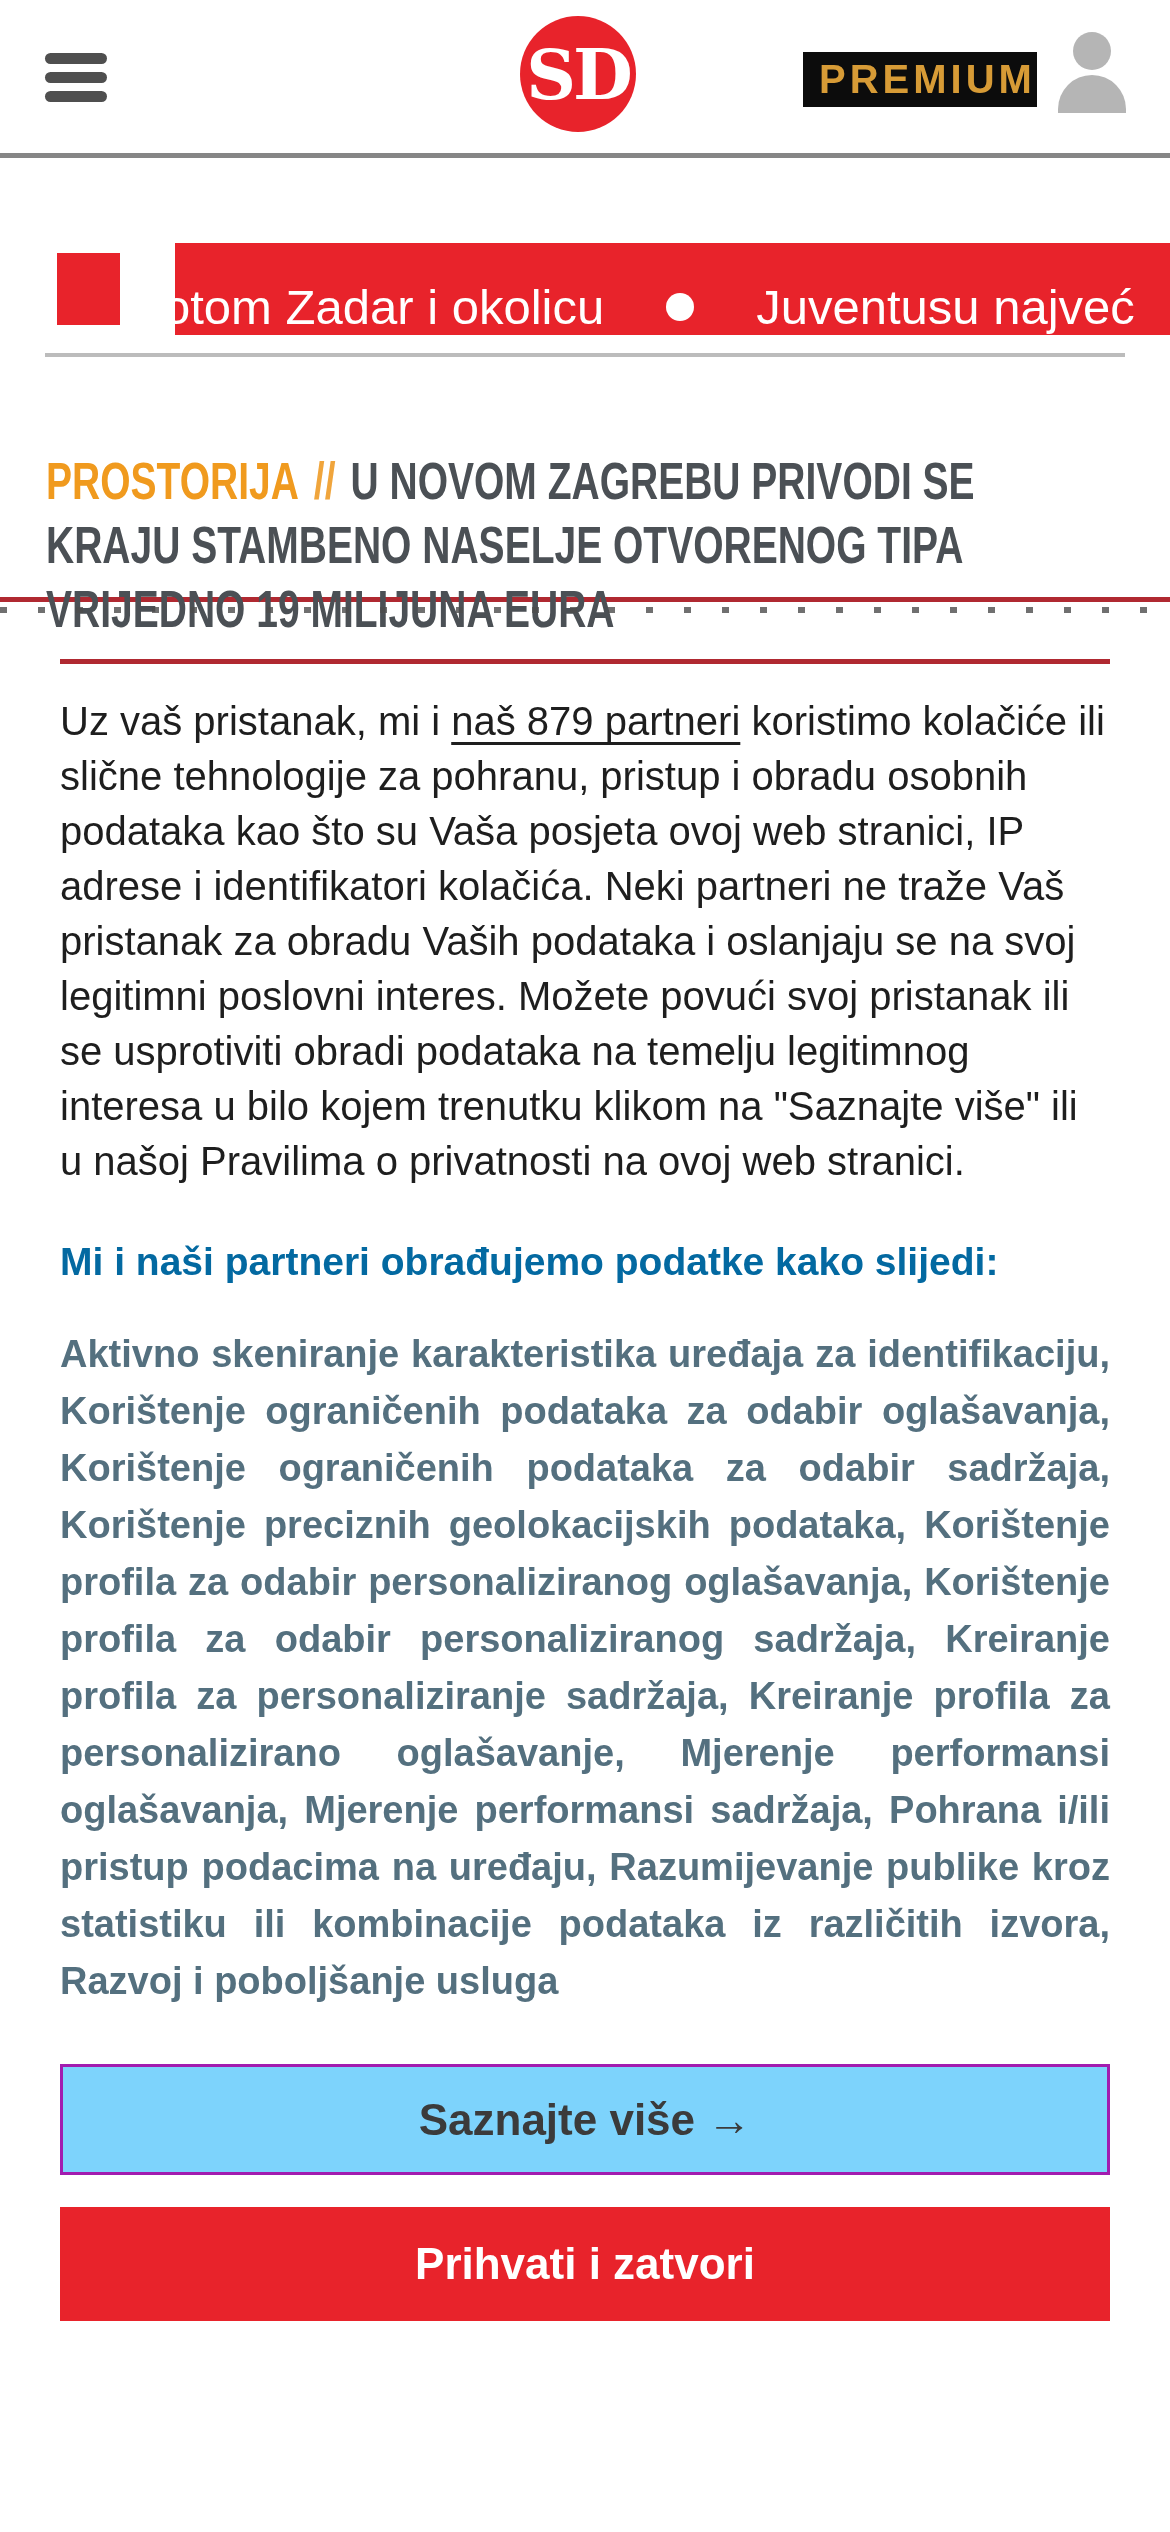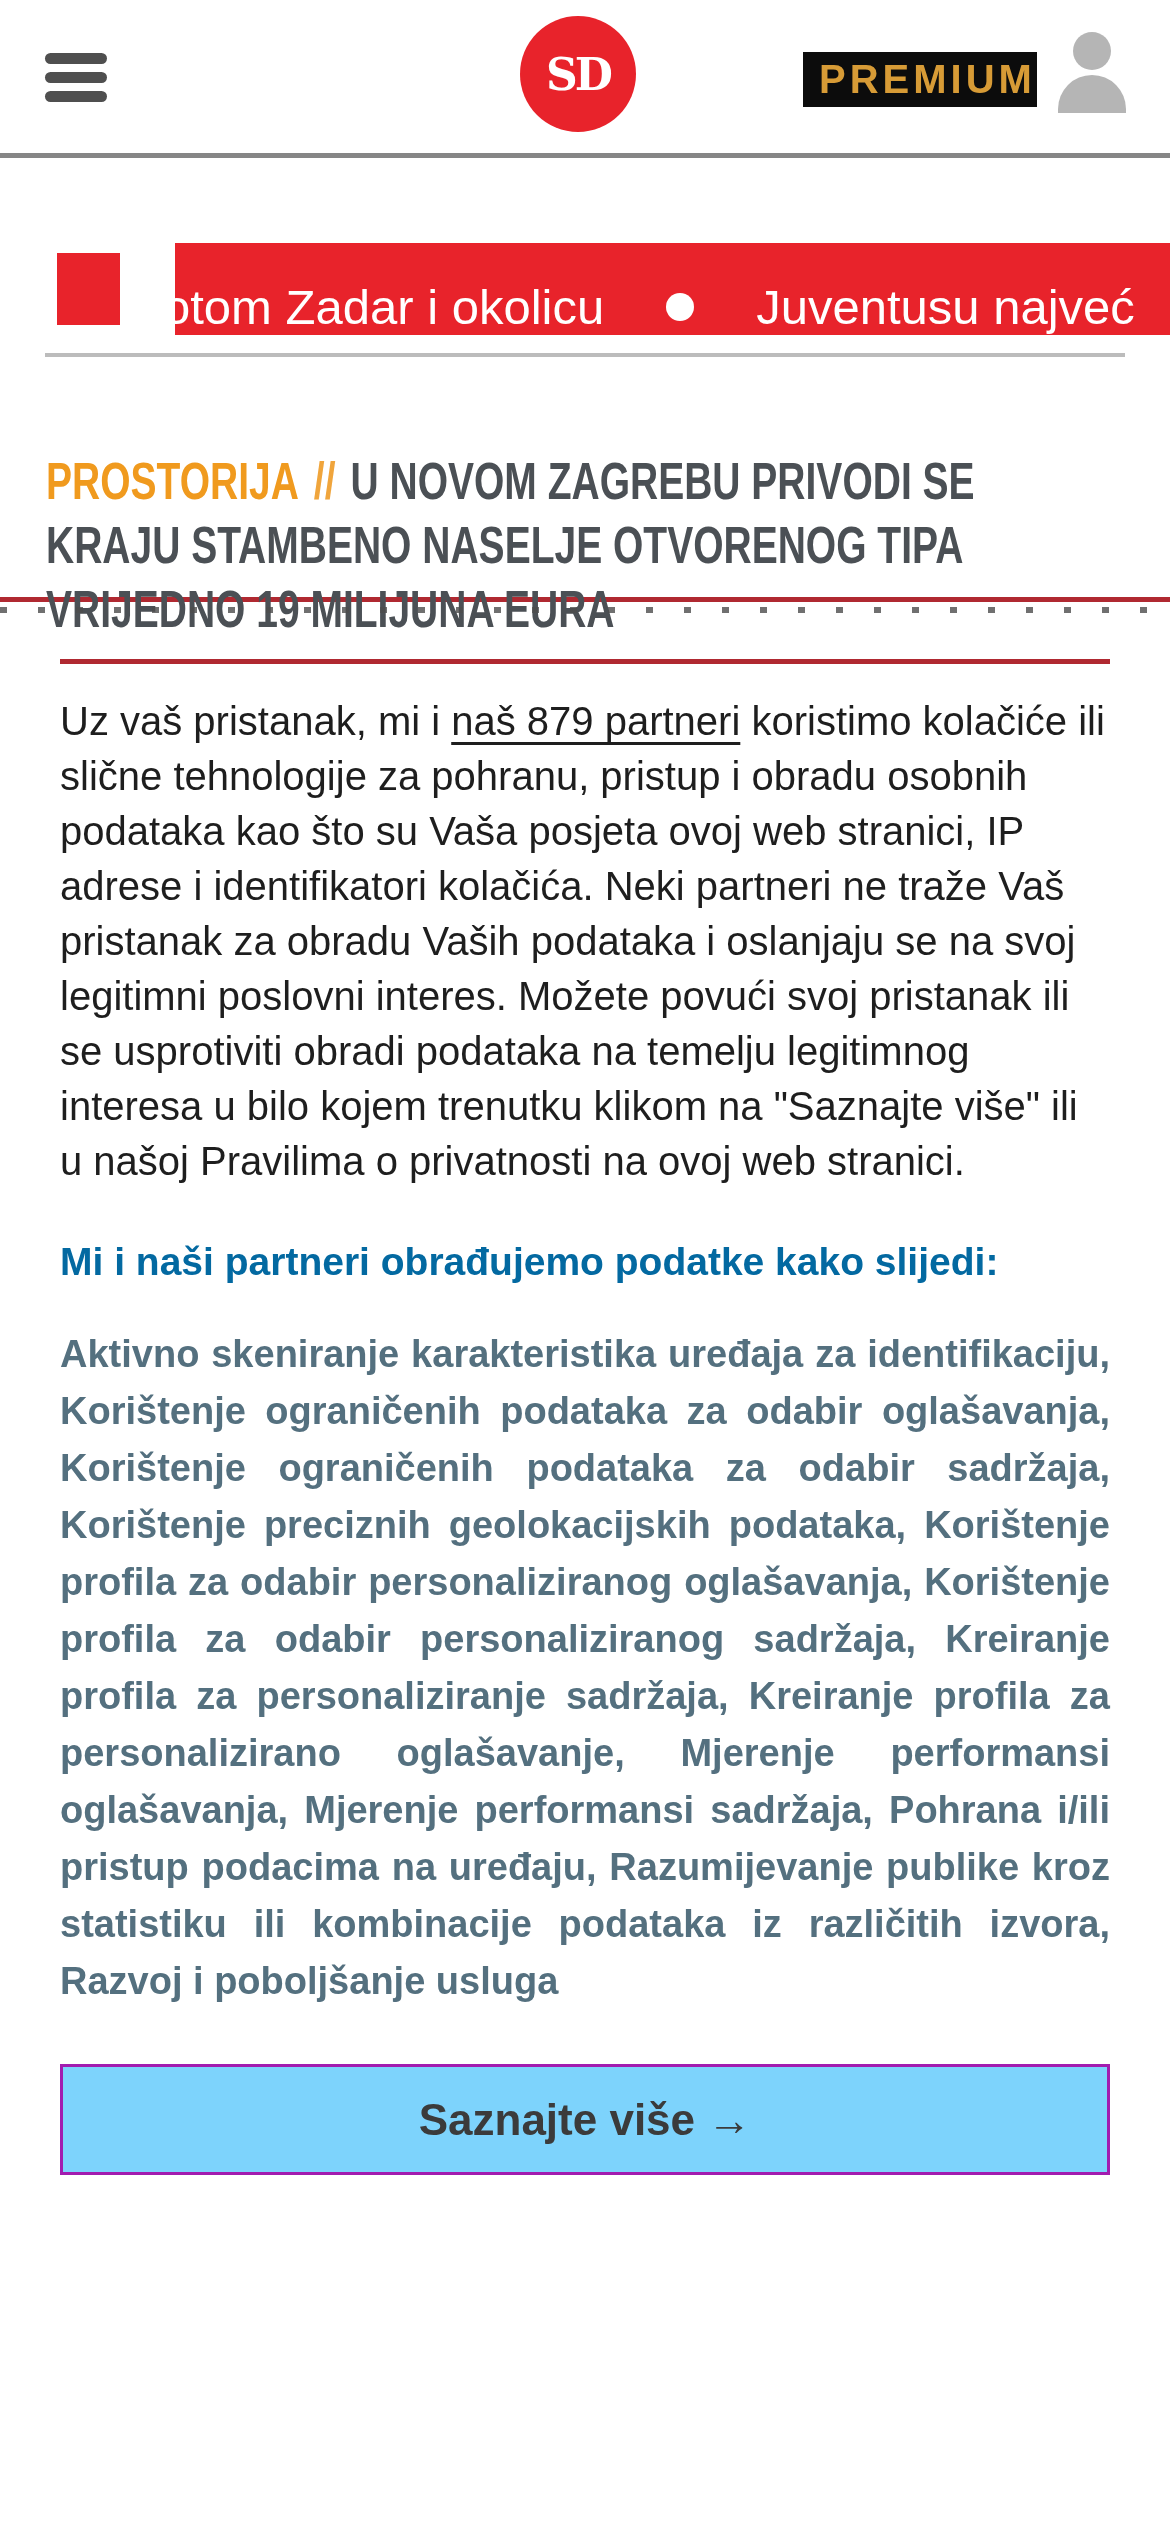--- a/index.html
+++ b/index.html
@@ -12,21 +12,21 @@
   .hamburger{position:absolute;left:45px;top:53px;width:62px;cursor:pointer;}
   .hamburger .bar{height:11px;background:#4f4f4f;border-radius:6px;margin-bottom:8px;}
   .hamburger .bar:last-child{margin-bottom:0;}
   .badge-osmrtnice{
     position:absolute;left:156px;top:53px;width:229px;height:53px;background:#0c0c0c;
     color:#ffffff;font-size:37px;letter-spacing:1px;display:flex;align-items:center;justify-content:center;
   }
   .logo-sd{
     position:absolute;left:520px;top:16px;width:116px;height:116px;border-radius:50%;
     background:#e8232b;color:#ffffff;display:flex;align-items:center;justify-content:center;
-    font-family:"DejaVu Serif",serif;font-weight:bold;font-size:44px;letter-spacing:-3px;
+    font-family:"DejaVu Serif",serif;font-weight:bold;font-size:69px;letter-spacing:-3px;
   }
   .badge-premium{
     position:absolute;left:803px;top:52px;width:219px;height:55px;background:#0c0c0c;
     color:#d79b36;font-weight:bold;font-size:40px;letter-spacing:4px;
     display:flex;align-items:center;justify-content:center;padding-left:15px;
   }
   .avatar{position:absolute;left:1057px;top:32px;width:70px;height:80px;cursor:pointer;}
   .avatar .head{width:38px;height:38px;border-radius:50%;background:#b5b5b5;margin:0 auto;}
   .avatar .torso{width:68px;height:38px;border-radius:34px 34px 0 0;background:#b5b5b5;margin:5px auto 0;}
   
@@ -107,13 +107,14 @@
   <div class="consent-rule"></div>
 
   <p class="consent-intro"><span>Uz vaš pristanak, mi i </span><a class="partners-link">naš 879 partneri</a><span> koristimo kolačiće ili slične tehnologije za pohranu, pristup i obradu osobnih podataka kao što su Vaša posjeta ovoj web stranici, IP adrese i identifikatori kolačića. Neki partneri ne traže Vaš pristanak za obradu Vaših podataka i oslanjaju se na svoj legitimni poslovni interes. Možete povući svoj pristanak ili se usprotiviti obradi podataka na temelju legitimnog interesa u bilo kojem trenutku klikom na "Saznajte više" ili u našoj Pravilima o privatnosti na ovoj web stranici.</span></p>
 
   <p class="consent-heading">Mi i naši partneri obrađujemo podatke kako slijedi:</p>
 
   <p class="consent-purposes">Aktivno skeniranje karakteristika uređaja za identifikaciju, Korištenje ograničenih podataka za odabir oglašavanja, Korištenje ograničenih podataka za odabir sadržaja, Korištenje preciznih geolokacijskih podataka, Korištenje profila za odabir personaliziranog oglašavanja, Korištenje profila za odabir personaliziranog sadržaja, Kreiranje profila za personaliziranje sadržaja, Kreiranje profila za personalizirano oglašavanje, Mjerenje performansi oglašavanja, Mjerenje performansi sadržaja, Pohrana i/ili pristup podacima na uređaju, Razumijevanje publike kroz statistiku ili kombinacije podataka iz različitih izvora, Razvoj i poboljšanje usluga</p>
 
   <div class="btn btn-learn">Saznajte više →</div>
 
+  <div class="btn btn-accept">Prihvati i zatvori</div>
 </div>
 
 </body></html>

